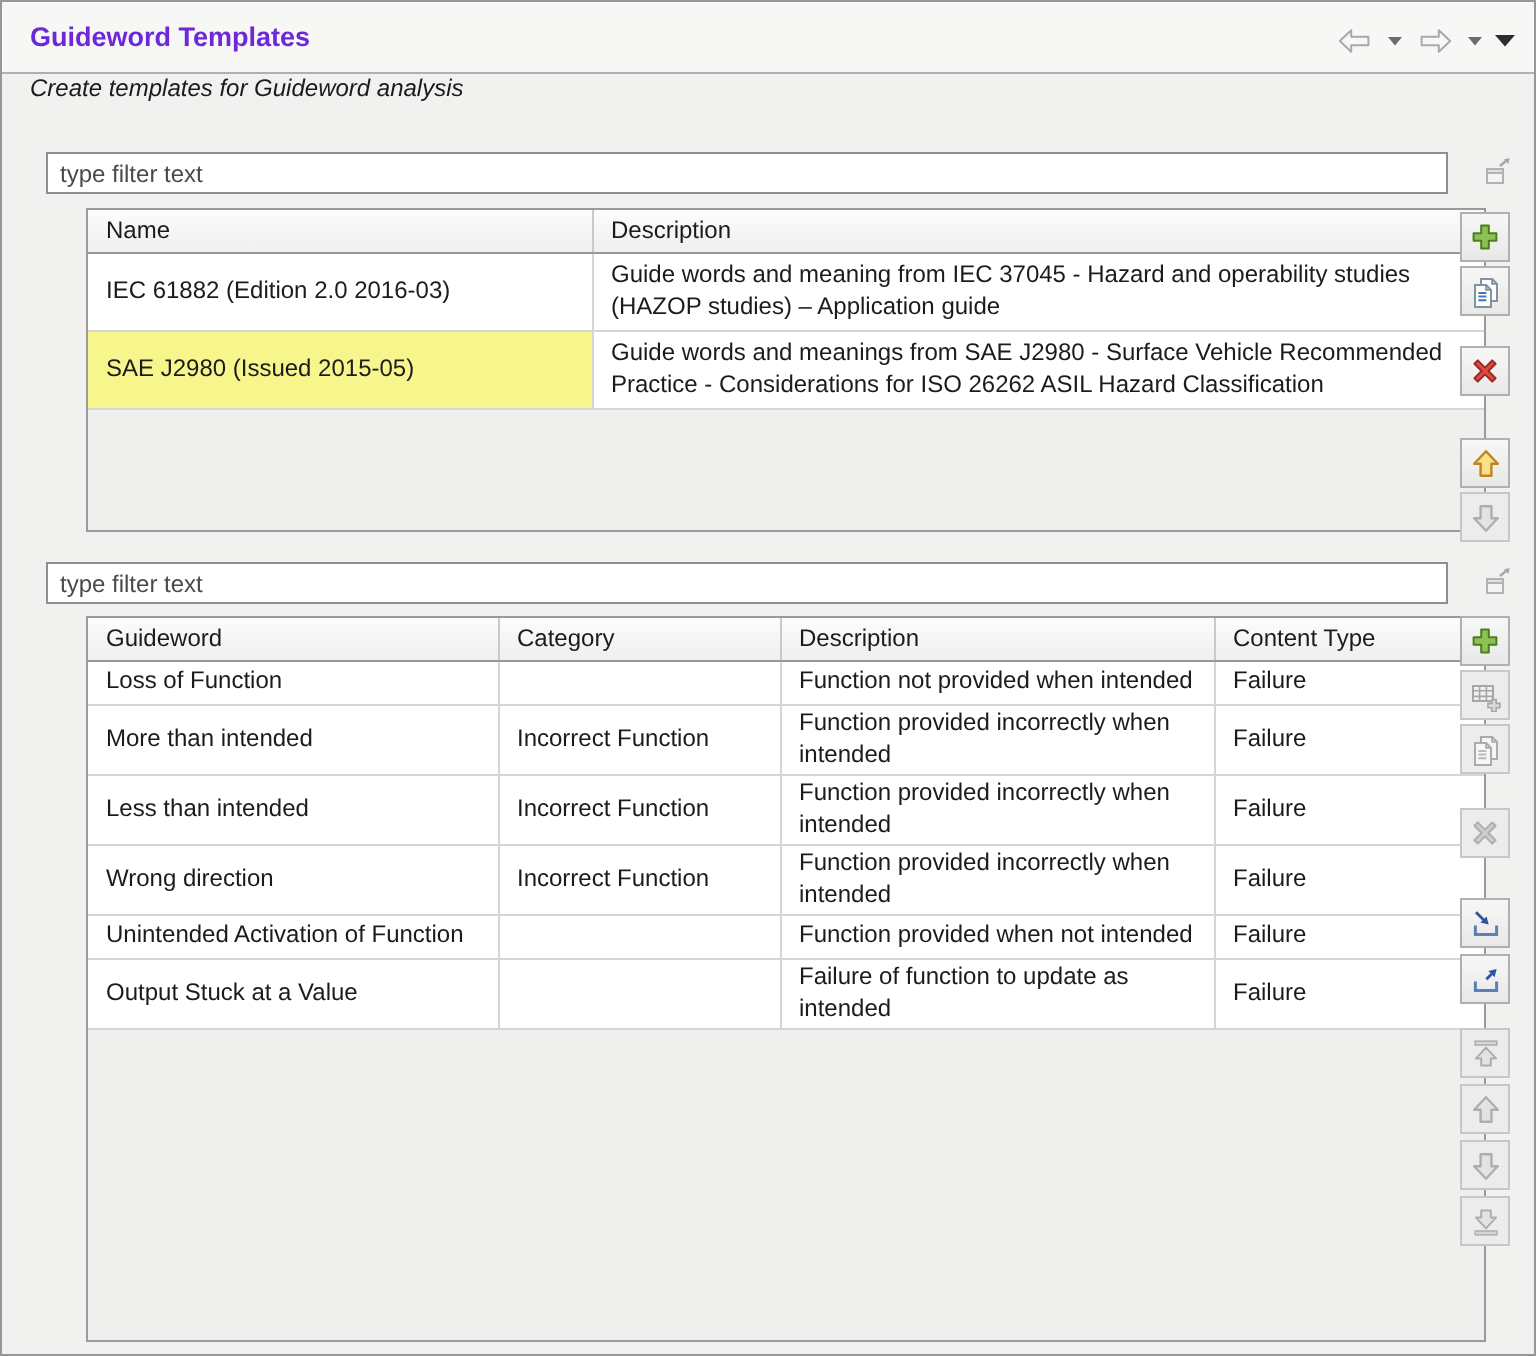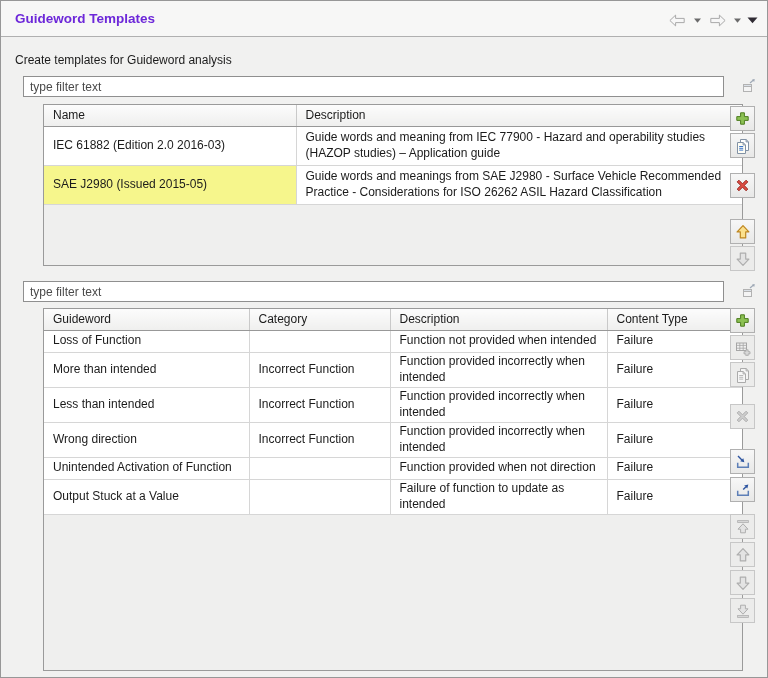--- a/index.html
+++ b/index.html
@@ -4,21 +4,21 @@
 <style>
   * { margin:0; padding:0; box-sizing:border-box; }
   body { font-family:"Liberation Sans", sans-serif; font-size:12px; color:#1b1b1b; background:#fff; }
   .window { position:relative; width:768px; height:678px; background:#f1f1f0; border:1px solid #979797; overflow:hidden; }
 
   .titlebar { position:absolute; left:0; top:0; width:100%; height:36px; background:#f7f7f6; border-bottom:1px solid #b0b0b0; }
   .view-title { position:absolute; left:14px; top:10px; font-size:13.5px; font-weight:bold; color:#6d28d9; }
   .nav { position:absolute; right:9px; top:11px; display:flex; align-items:center; gap:6px; height:16px; }
   .nav span { display:inline-flex; align-items:center; }
 
-  .subtitle { position:absolute; left:14px; top:52px; }
+  .subtitle { position:absolute; left:14px; top:36px;font-style:italic; }
 
   .filter { position:absolute; left:22px; width:701px; height:21px; border:1px solid #8f8f8f; background:#fff; padding:0 6px; font-family:"Liberation Sans",sans-serif; font-size:12px; color:#4c1d95; }
   .filter::placeholder { color:#4a4a4a; opacity:1; }
   .filter-aux { position:absolute; left:740px; width:16px; height:16px; display:inline-flex; background:transparent; border:none; }
 
   .tablebox { position:absolute; left:22px; width:700px; border:1px solid #9a9a9a; background:#efefee; overflow:hidden;margin-left:20px; }
   .t1 { top:103px; height:162px; }
   .t2 { top:307px; height:363px; }
   table { border-collapse:collapse; table-layout:fixed; width:100%; }
   th { height:21px; text-align:left; font-weight:normal; padding:1px 9px; background:linear-gradient(#fcfcfc,#efefee); border-bottom:1px solid #989898; border-right:1px solid #c9c9c9; white-space:nowrap; overflow:hidden; }
@@ -89,21 +89,21 @@
         </colgroup>
       <thead>
         <tr>
           <th>Name</th>
           <th>Description</th>
         </tr>
       </thead>
       <tbody>
         <tr class="h39">
           <td>IEC 61882 (Edition 2.0 2016-03)</td>
-          <td>Guide words and meaning from IEC 77900 - Hazard and operability studies (HAZOP studies) – Application guide</td>
+          <td>Guide words and meaning from IEC 37045 - Hazard and operability studies (HAZOP studies) – Application guide</td>
         </tr>
         <tr class="h39">
           <td class="hl">SAE J2980 (Issued 2015-05)</td>
           <td>Guide words and meanings from SAE J2980 - Surface Vehicle Recommended Practice - Considerations for ISO 26262 ASIL Hazard Classification</td>
         </tr>
       </tbody>
     </table>
   </div>
 
   <button class="tb" style="top:105px">
@@ -183,21 +183,21 @@
         </tr>
         <tr class="h35">
           <td>Wrong direction</td>
           <td>Incorrect Function</td>
           <td>Function provided incorrectly when intended</td>
           <td>Failure</td>
         </tr>
         <tr class="h22">
           <td>Unintended Activation of Function</td>
           <td></td>
-          <td>Function provided when not direction</td>
+          <td>Function provided when not intended</td>
           <td>Failure</td>
         </tr>
         <tr class="h35">
           <td>Output Stuck at a Value</td>
           <td></td>
           <td>Failure of function to update as intended</td>
           <td>Failure</td>
         </tr>
       </tbody>
     </table>

